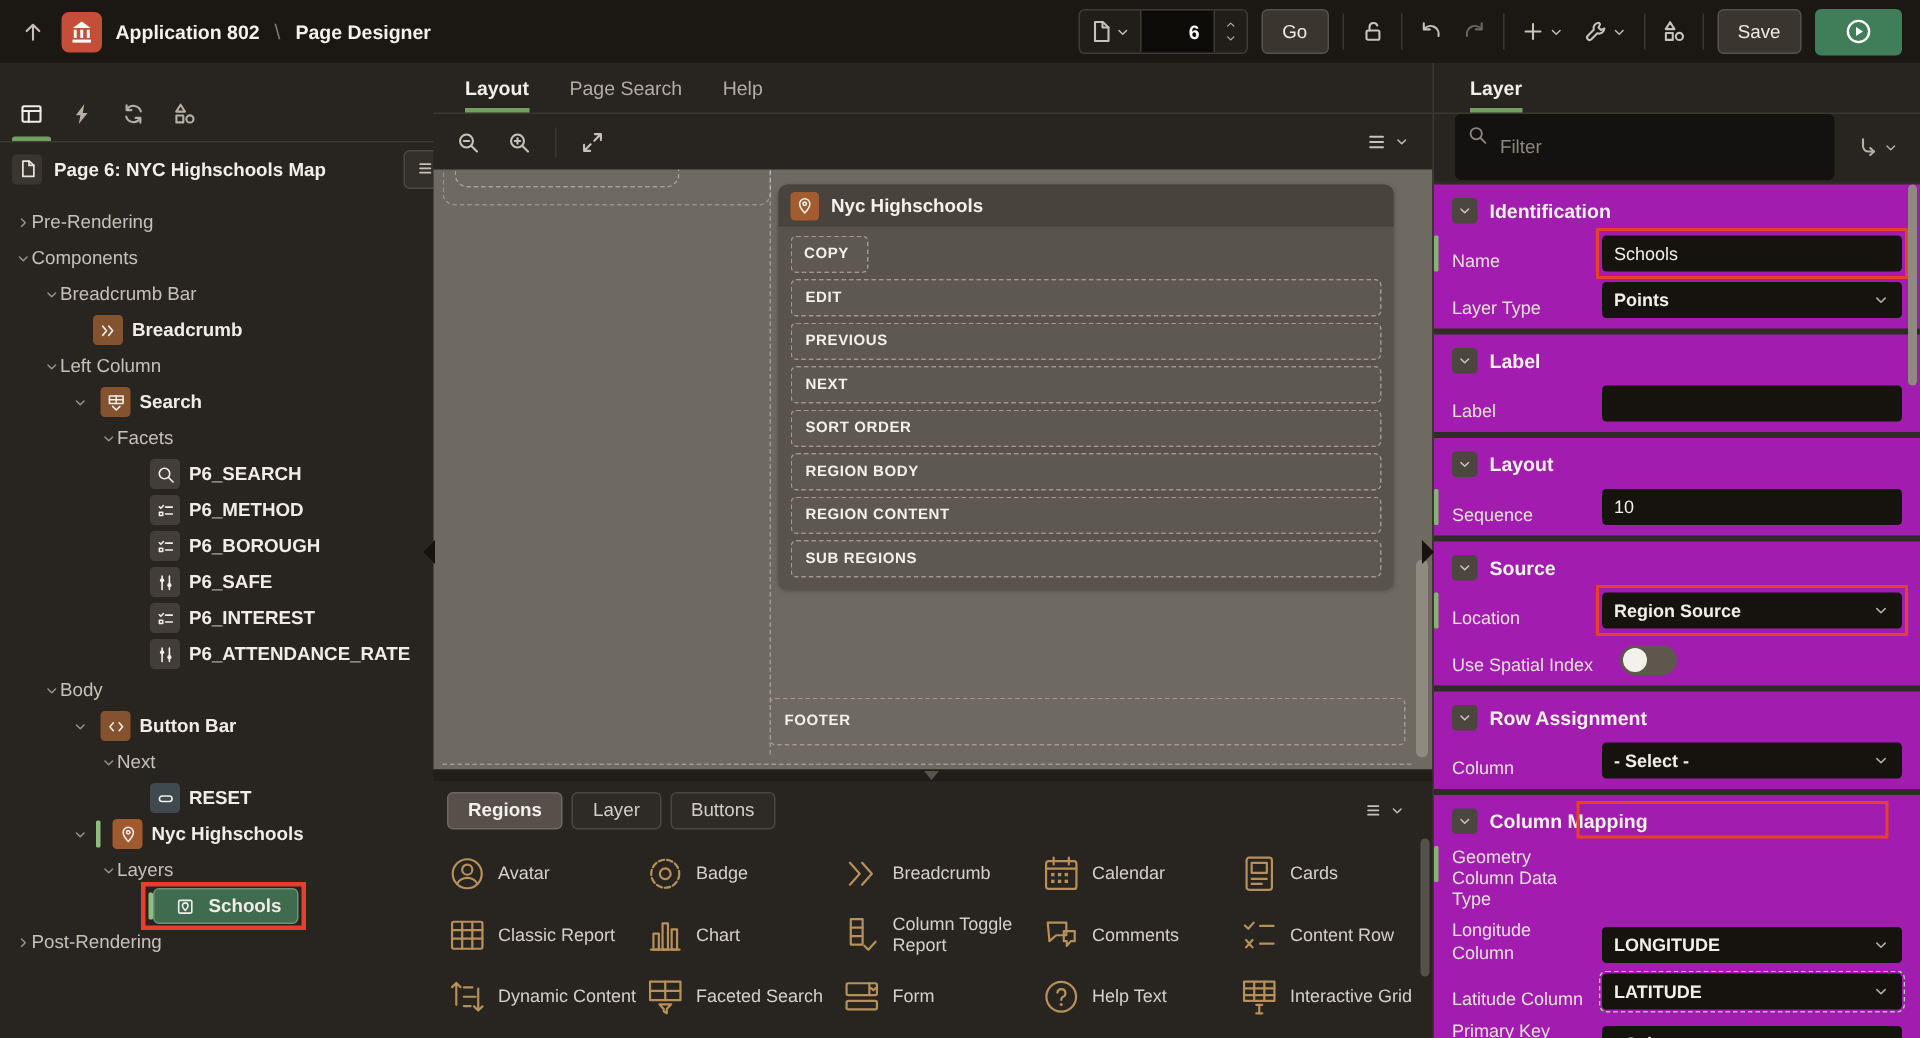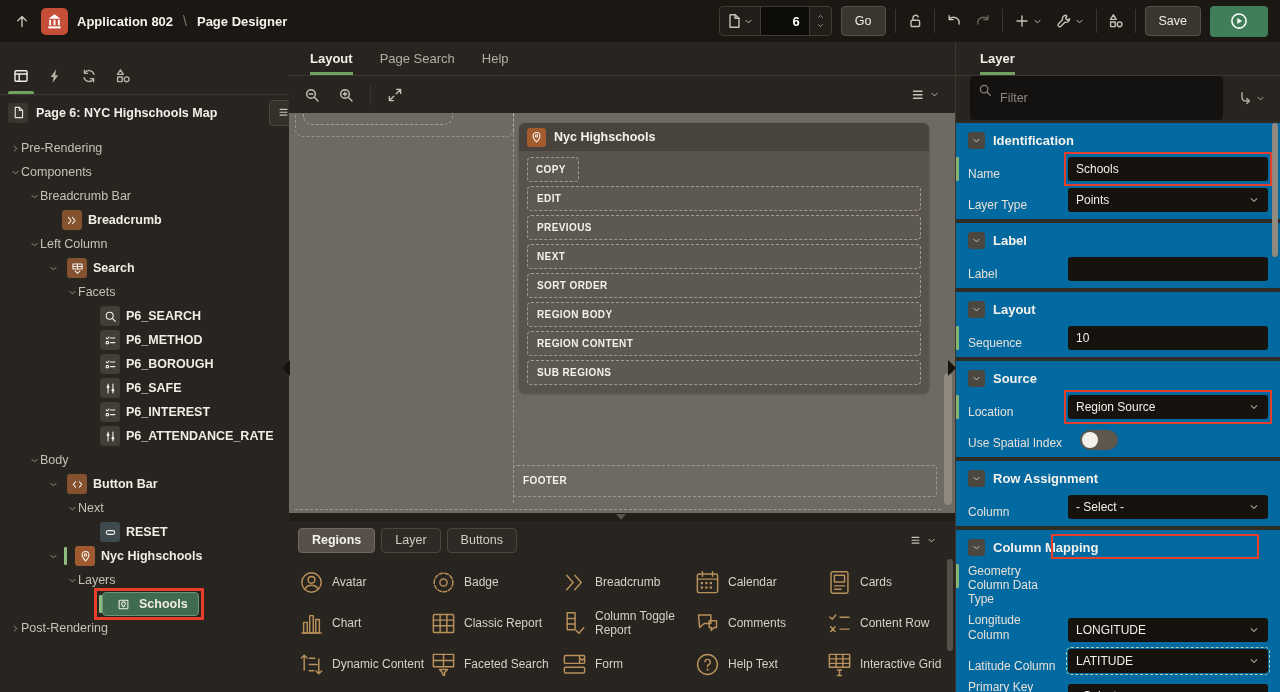--- a/index.html
+++ b/index.html
@@ -100,30 +100,30 @@
   .rp-tabbar{height:34px;border-bottom:1px solid var(--border);display:flex;padding-left:24px;}
   .rp-tab{display:flex;align-items:center;font-size:13px;font-weight:bold;color:#f2efe9;position:relative;cursor:pointer;}
   .rp-tab::after{content:'';position:absolute;left:0;right:0;bottom:0;height:3px;background:var(--green);}
   .rp-filter{height:44px;display:flex;align-items:center;padding:0 14px;gap:14px;}
   .filter-wrap{position:relative;flex:1;}
   .filter-wrap .ic{position:absolute;left:8px;top:7px;width:14px;height:14px;color:#8d877d;}
   .filter-input{width:100%;height:44px;background:#141210;border:none;border-radius:4px;color:var(--txt);font-size:12.5px;padding:0 8px 0 30px;font-family:inherit;}
   .filter-input::placeholder{color:#8d877d;}
   .goto-btn{background:none;border:none;color:#b5afa4;display:flex;align-items:center;gap:2px;cursor:pointer;}
   .rp-body{position:absolute;top:79px;left:0;right:0;bottom:0;background:var(--bg-panel2);padding-top:2px;overflow:hidden;}
-  .section{background:#0369a1;padding:7px 12px;margin-bottom:4px;position:relative;}
+  .section{background:#a21caf;padding:7px 12px;margin-bottom:4px;position:relative;}
   .sec-hd{display:flex;align-items:center;gap:8px;height:20px;}
   .sec-toggle{width:17px;height:17px;background:#4b463e;border:none;border-radius:3px;display:flex;align-items:center;justify-content:center;color:#cfc9c0;cursor:pointer;}
   .sec-toggle .ic{width:11px;height:11px;}
   .sec-title{font-size:13px;font-weight:bold;color:#f5f2ec;}
   .prow{display:flex;align-items:flex-end;margin-top:7px;position:relative;min-height:24px;}
   .plabel{width:96px;flex-shrink:0;font-size:12px;color:#e6e1d8;line-height:1.18;}
   .ctl{flex:1;margin-left:4px;position:relative;}
   .tinput{width:100%;height:24px;background:var(--input);border:none;border-radius:3px;color:var(--txt);font-size:12px;padding:0 8px;font-family:inherit;}
-  .select{height:24px;background:var(--input);border-radius:3px;display:flex;align-items:center;justify-content:space-between;padding:0 8px 0 8px;font-size:12px;color:var(--txt);cursor:pointer;}
+  .select{height:24px;background:var(--input);border-radius:3px;display:flex;align-items:center;justify-content:space-between;padding:0 8px 0 8px;font-size:12px;color:var(--txt);cursor:pointer;font-weight:bold;}
   .select .ic{width:12px;height:12px;color:#b5afa4;flex-shrink:0;}
   .select.focused{outline:1px dashed #a8d0b0;outline-offset:1px;}
   .toggle{width:38px;height:20px;border-radius:10px;background:#5d574e;position:relative;cursor:pointer;}
   .toggle .knob{position:absolute;left:2px;top:2px;width:16px;height:16px;border-radius:50%;background:#f4f1ec;}
   .prow.gbar::before{content:'';position:absolute;left:-12px;top:0;width:3px;height:24px;background:#86b573;border-radius:1px;}
   .ctl.red-single::after{content:'';position:absolute;inset:-5px -4px;border:2px solid var(--red);pointer-events:none;}
   .group-red{position:absolute;border:2px solid var(--red);pointer-events:none;}
   .rp-scroll{position:absolute;right:2px;top:2px;width:6px;height:134px;border-radius:3px;background:#8f897f;cursor:pointer;}
 
   
@@ -692,36 +692,36 @@
                 <rect x="4.5" y="2.5" width="15" height="19" rx="1.5"></rect>
                 <rect x="7.5" y="5.5" width="9" height="6"></rect>
                 <path d="M7.5 15h9M7.5 18h6"></path>
               </svg>
             </span>
             <span class="glabel">Cards</span>
           </div>
           <div class="g-item">
             <span>
               <svg class="gic" viewBox="0 0 24 24">
+                <rect x="3" y="4" width="18" height="16" rx="1"></rect>
+                <path d="M3 9h18M3 14h18M9 4v16M15 4v16"></path>
+              </svg>
+            </span>
+            <span class="glabel">Classic Report</span>
+          </div>
+          <div class="g-item">
+            <span>
+              <svg class="gic" viewBox="0 0 24 24">
                 <path d="M3.5 20.5h17"></path>
                 <rect x="5" y="11" width="3.2" height="9.5"></rect>
                 <rect x="10.4" y="5" width="3.2" height="15.5"></rect>
                 <rect x="15.8" y="8.5" width="3.2" height="12"></rect>
               </svg>
             </span>
             <span class="glabel">Chart</span>
-          </div>
-          <div class="g-item">
-            <span>
-              <svg class="gic" viewBox="0 0 24 24">
-                <rect x="3" y="4" width="18" height="16" rx="1"></rect>
-                <path d="M3 9h18M3 14h18M9 4v16M15 4v16"></path>
-              </svg>
-            </span>
-            <span class="glabel">Classic Report</span>
           </div>
           <div class="g-item">
             <span>
               <svg class="gic" viewBox="0 0 24 24">
                 <rect x="5.5" y="2.5" width="7" height="15"></rect>
                 <path d="M5.5 7.5h7M5.5 12.5h7M13.5 18.2l2.4 2.4 4.3-4.8"></path>
               </svg>
             </span>
             <span class="glabel">Column Toggle Report</span>
           </div>

